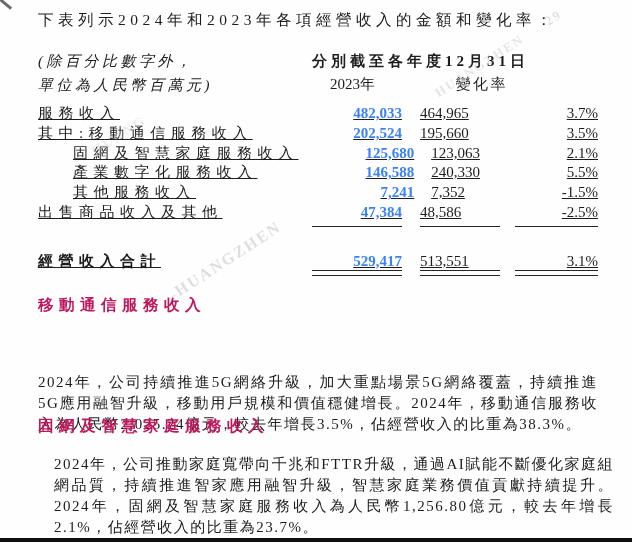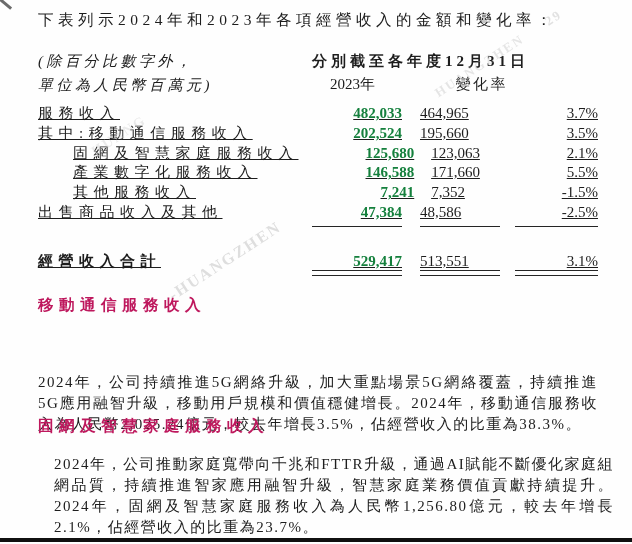--- a/index.html
+++ b/index.html
@@ -28,21 +28,21 @@
 
   .colheads { left:38px; top:75px; font-size:15px; }
   .colheads .c1 { font-weight:bold; }
   .colheads .c3 { letter-spacing:2.5px; }
 
   .rows { left:38px; top:104px; }
   .trow { height:19.7px; display:flex; align-items:center; width:560px;text-decoration:underline; }
   .row-label { font-size:15px; letter-spacing:5.5px; white-space:nowrap; }
   .indent { padding-left:35px; }
   .val { font-size:15px; }
-  .v2024 { font-weight:bold; color:#15803d; }
+  .v2024 { font-weight:bold; color:#3b82f6; }
 
   .rule-row { left:38px; top:226px; }
   .rule-row .line { border-top:1.5px solid #252525; height:0; }
 
   .total-row { left:38px; top:251px; height:20px; align-items:center; }
   .total-row .row-label { font-weight:bold; }
   .dbl-rule { left:38px; top:270px; }
   .dbl-rule .line { height:4px; border-top:1.3px solid #252525; border-bottom:1.3px solid #252525; }
 
   .section-heading { left:38px; font-weight:bold; font-size:15.5px; letter-spacing:5.5px; color:#be185d; white-space:nowrap; }
@@ -106,21 +106,21 @@
       <div class="c1 val v2024">125,680</div>
       <div class="g1"></div>
       <div class="c2 val">123,063</div>
       <div class="g2"></div>
       <div class="c3 val">2.1%</div>
     </div>
     <div class="trow">
       <div class="c-label row-label indent">產業數字化服務收入</div>
       <div class="c1 val v2024">146,588</div>
       <div class="g1"></div>
-      <div class="c2 val">171,660</div>
+      <div class="c2 val">240,330</div>
       <div class="g2"></div>
       <div class="c3 val">5.5%</div>
     </div>
     <div class="trow">
       <div class="c-label row-label indent">其他服務收入</div>
       <div class="c1 val v2024">7,241</div>
       <div class="g1"></div>
       <div class="c2 val">7,352</div>
       <div class="g2"></div>
       <div class="c3 val">-1.5%</div>

